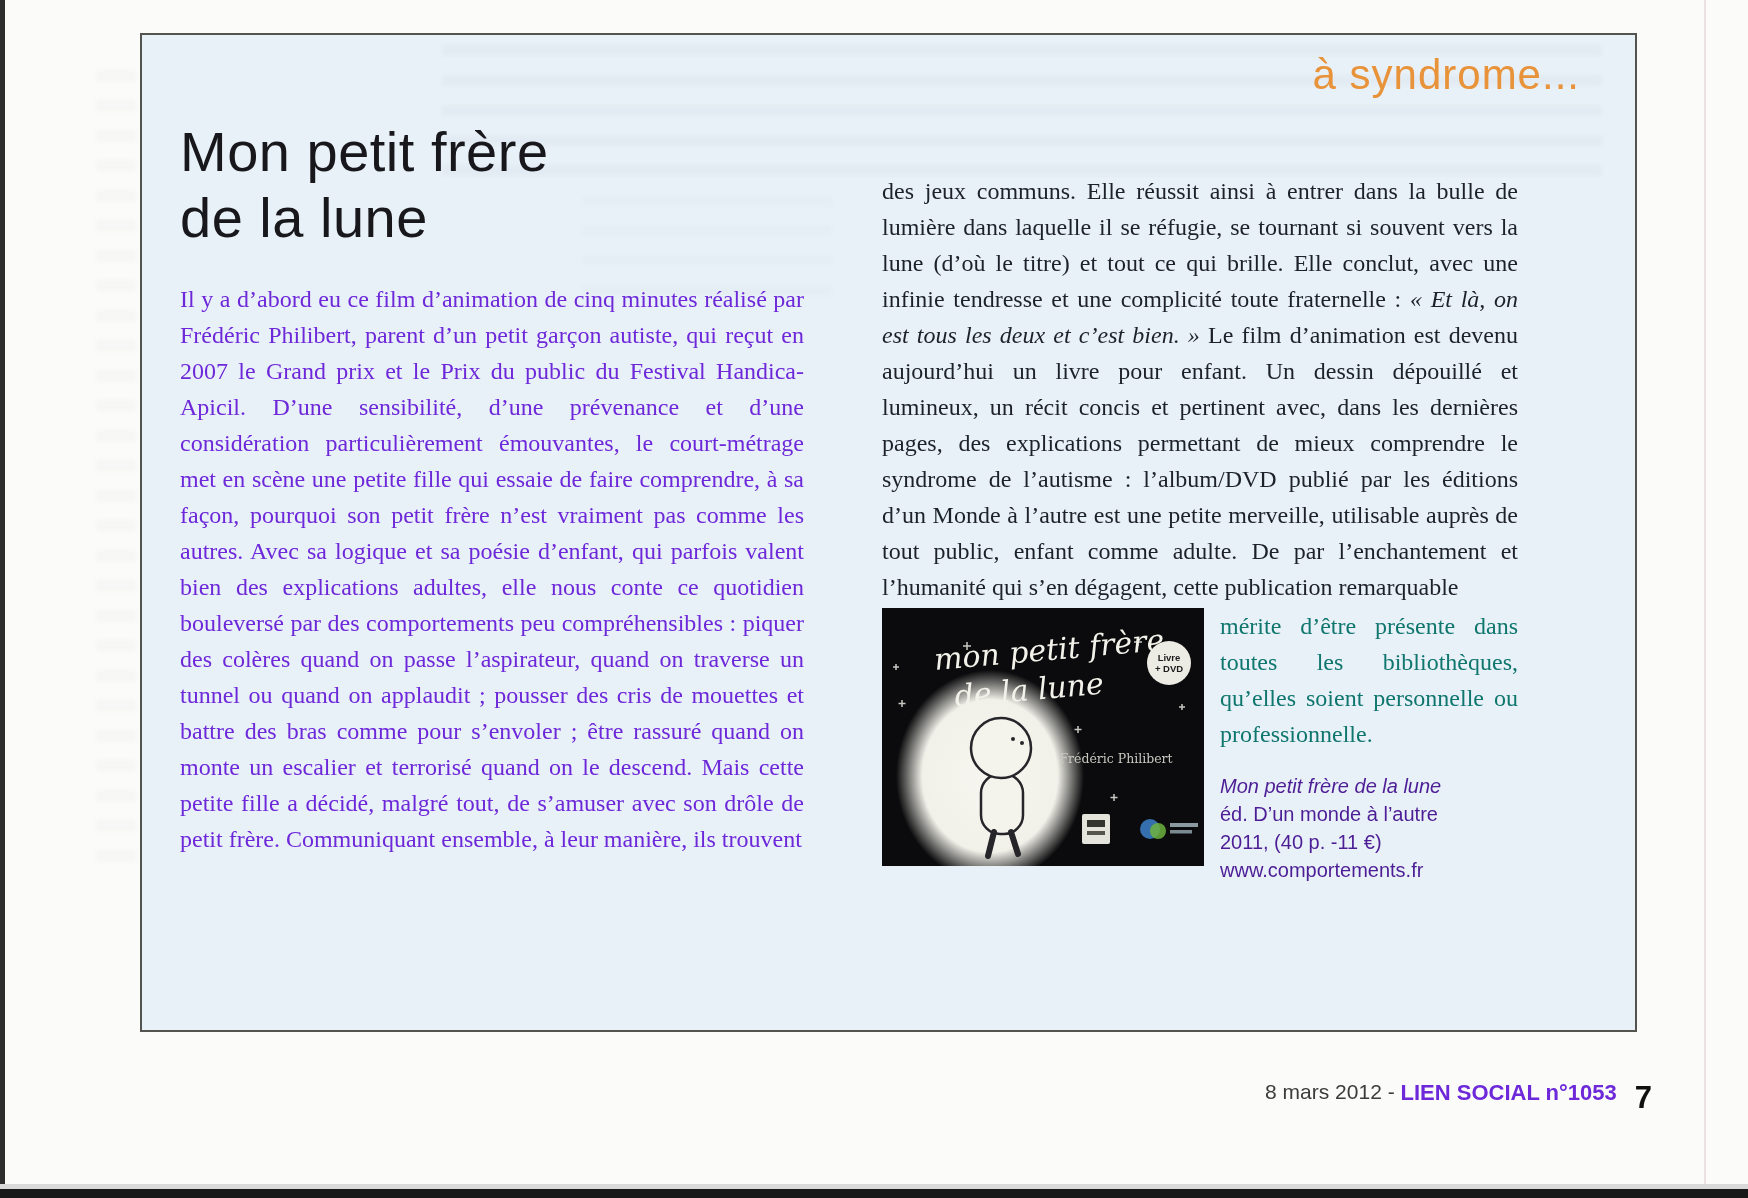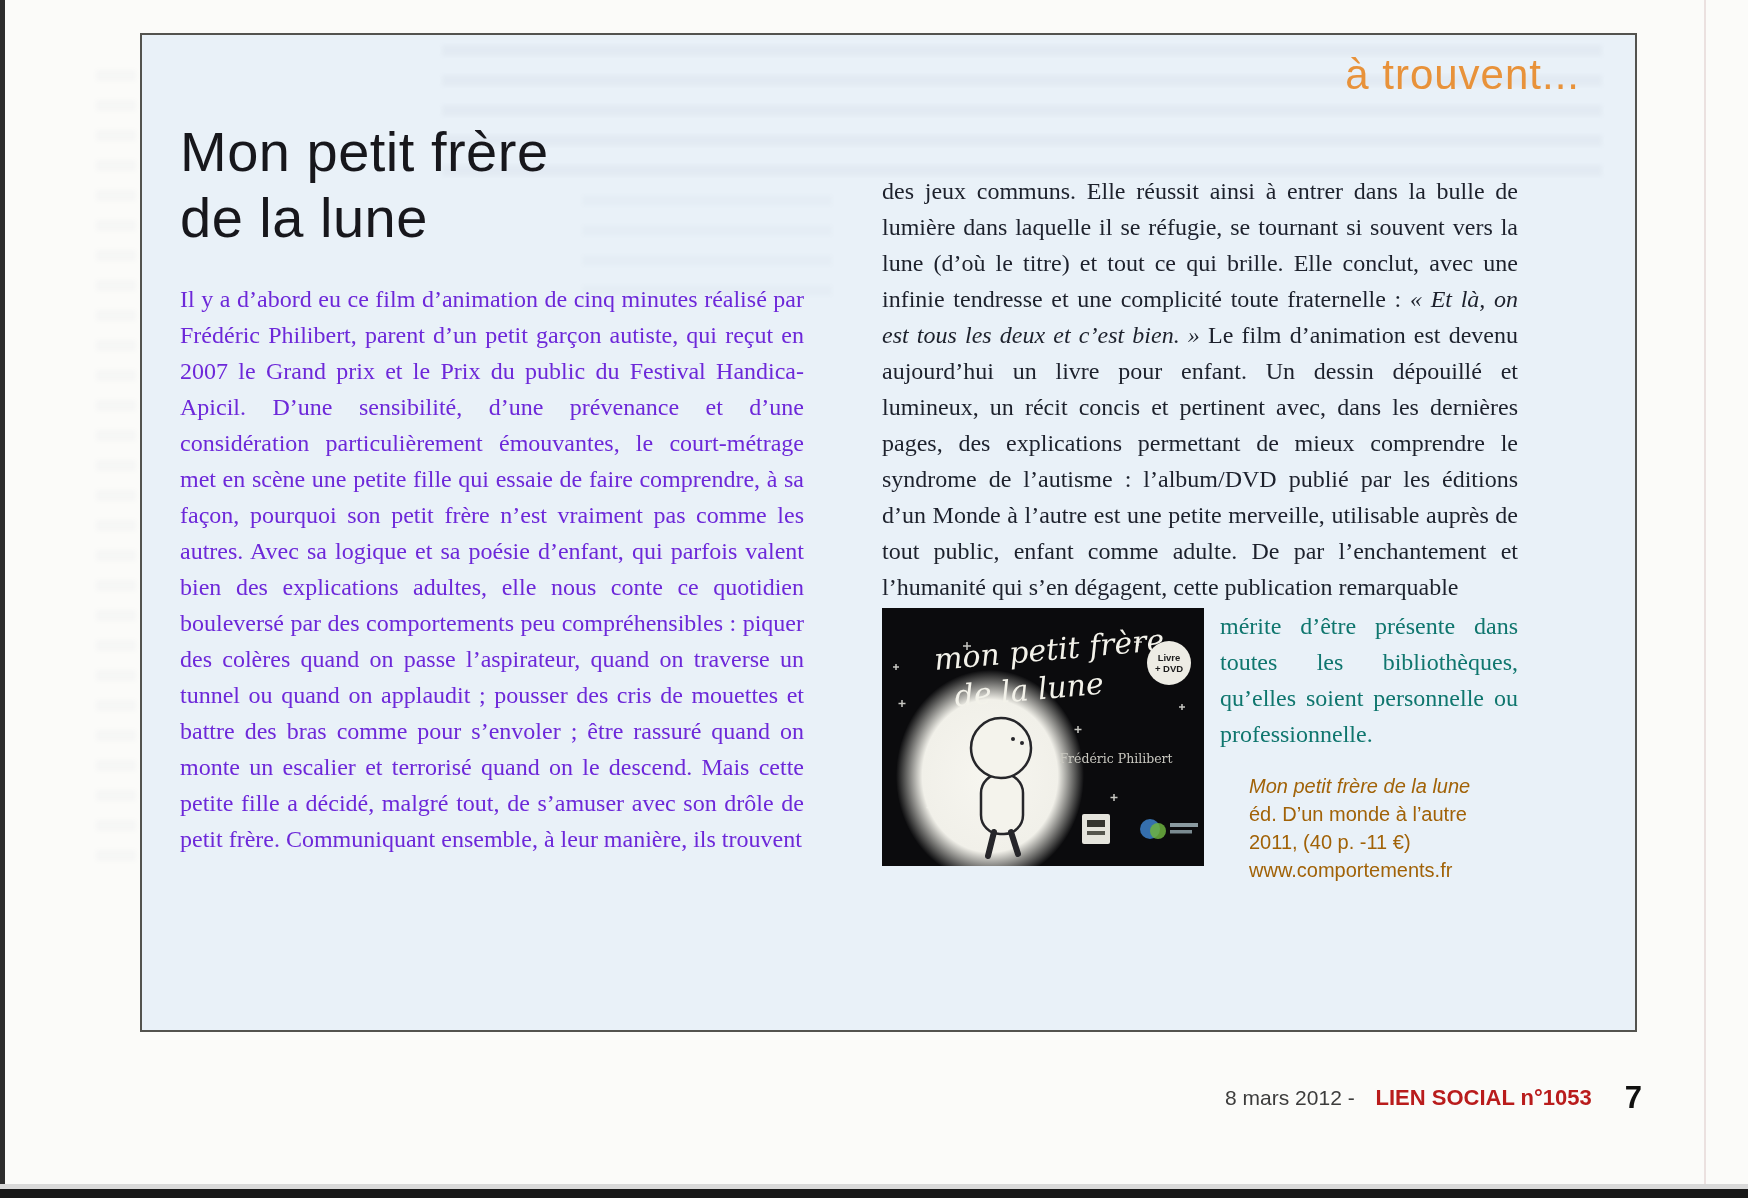--- a/index.html
+++ b/index.html
@@ -54,46 +54,45 @@
   .wrap-row{display:flex;margin-top:3px;}
   .cover{
     width:322px;height:258px;flex:0 0 322px;margin-right:16px;
     background:#0b0b0d;
   }
   .right-stack{flex:1;min-width:0;}
   .wrap-text{text-align:justify;font-size:24px;line-height:36px;margin:0;color:#0f766e;}
   .caption{
     margin-top:20px;
     font-family:"Liberation Sans", sans-serif;
-    font-size:20px;line-height:28px;color:#a16207;margin-left:29px;
+    font-size:20px;line-height:28px;color:#4c1d95;
   }
   .caption-title{font-style:italic;}
 
   .footer{
-    position:absolute;top:1080px;right:106px;
+    position:absolute;top:1080px;right:96px;
     font-family:"Liberation Sans", sans-serif;
-    display:flex;align-items:center;color:#3c3c3c;font-size:21px;
+    display:flex;align-items:flex-start;color:#3c3c3c;font-size:21px;
     white-space:pre;
-    gap:15px;
   }
-  .footer .mag{font-weight:bold;color:#b91c1c;font-size:22px;}
+  .footer .mag{font-weight:bold;color:#6d28d9;font-size:22px;}
   .footer .pagenum{font-weight:bold;font-size:31px;margin-left:18px;color:#101010;}
 </style>
 </head>
 <body>
 
 <div class="edge-left"></div>
 <div class="edge-right"></div>
 <div class="ghost ghost-left-margin"></div>
 
 <div class="content-box">
   <div class="ghost ghost-top"></div>
   <div class="ghost ghost-title-side"></div>
 
-  <div class="section-label">à trouvent...</div>
+  <div class="section-label">à syndrome...</div>
 
   <div class="article-title">
     <div>Mon petit frère</div>
     <div>de la lune</div>
   </div>
 
   <div class="col1">Il y a d’abord eu ce film d’animation de cinq minutes réalisé par Frédéric Philibert, parent d’un petit garçon autiste, qui reçut en 2007 le Grand prix et le Prix du public du Festival Handica-Apicil. D’une sensibilité, d’une prévenance et d’une considération particulièrement émouvantes, le court-métrage met en scène une petite fille qui essaie de faire comprendre, à sa façon, pourquoi son petit frère n’est vraiment pas comme les autres. Avec sa logique et sa poésie d’enfant, qui parfois valent bien des explications adultes, elle nous conte ce quotidien bouleversé par des comportements peu compréhensibles : piquer des colères quand on passe l’aspirateur, quand on traverse un tunnel ou quand on applaudit ; pousser des cris de mouettes et battre des bras comme pour s’envoler ; être rassuré quand on monte un escalier et terrorisé quand on le descend. Mais cette petite fille a décidé, malgré tout, de s’amuser avec son drôle de petit frère. Communiquant ensemble, à leur manière, ils trouvent</div>
 
   <div class="col2">
     <p><span>des jeux communs. Elle réussit ainsi à entrer dans la bulle de lumière dans laquelle il se réfugie, se tournant si souvent vers la lune (d’où le titre) et tout ce qui brille. Elle conclut, avec une infinie tendresse et une complicité toute fraternelle : </span><span class="quote-italic">« Et là, on est tous les deux et c’est bien. »</span><span> Le film d’animation est devenu aujourd’hui un livre pour enfant. Un dessin dépouillé et lumineux, un récit concis et pertinent avec, dans les dernières pages, des explications permettant de mieux comprendre le syndrome de l’autisme : l’album/DVD publié par les éditions d’un Monde à l’autre est une petite merveille, utilisable auprès de tout public, enfant comme adulte. De par l’enchantement et l’humanité qui s’en dégagent, cette publication remarquable</span></p>

